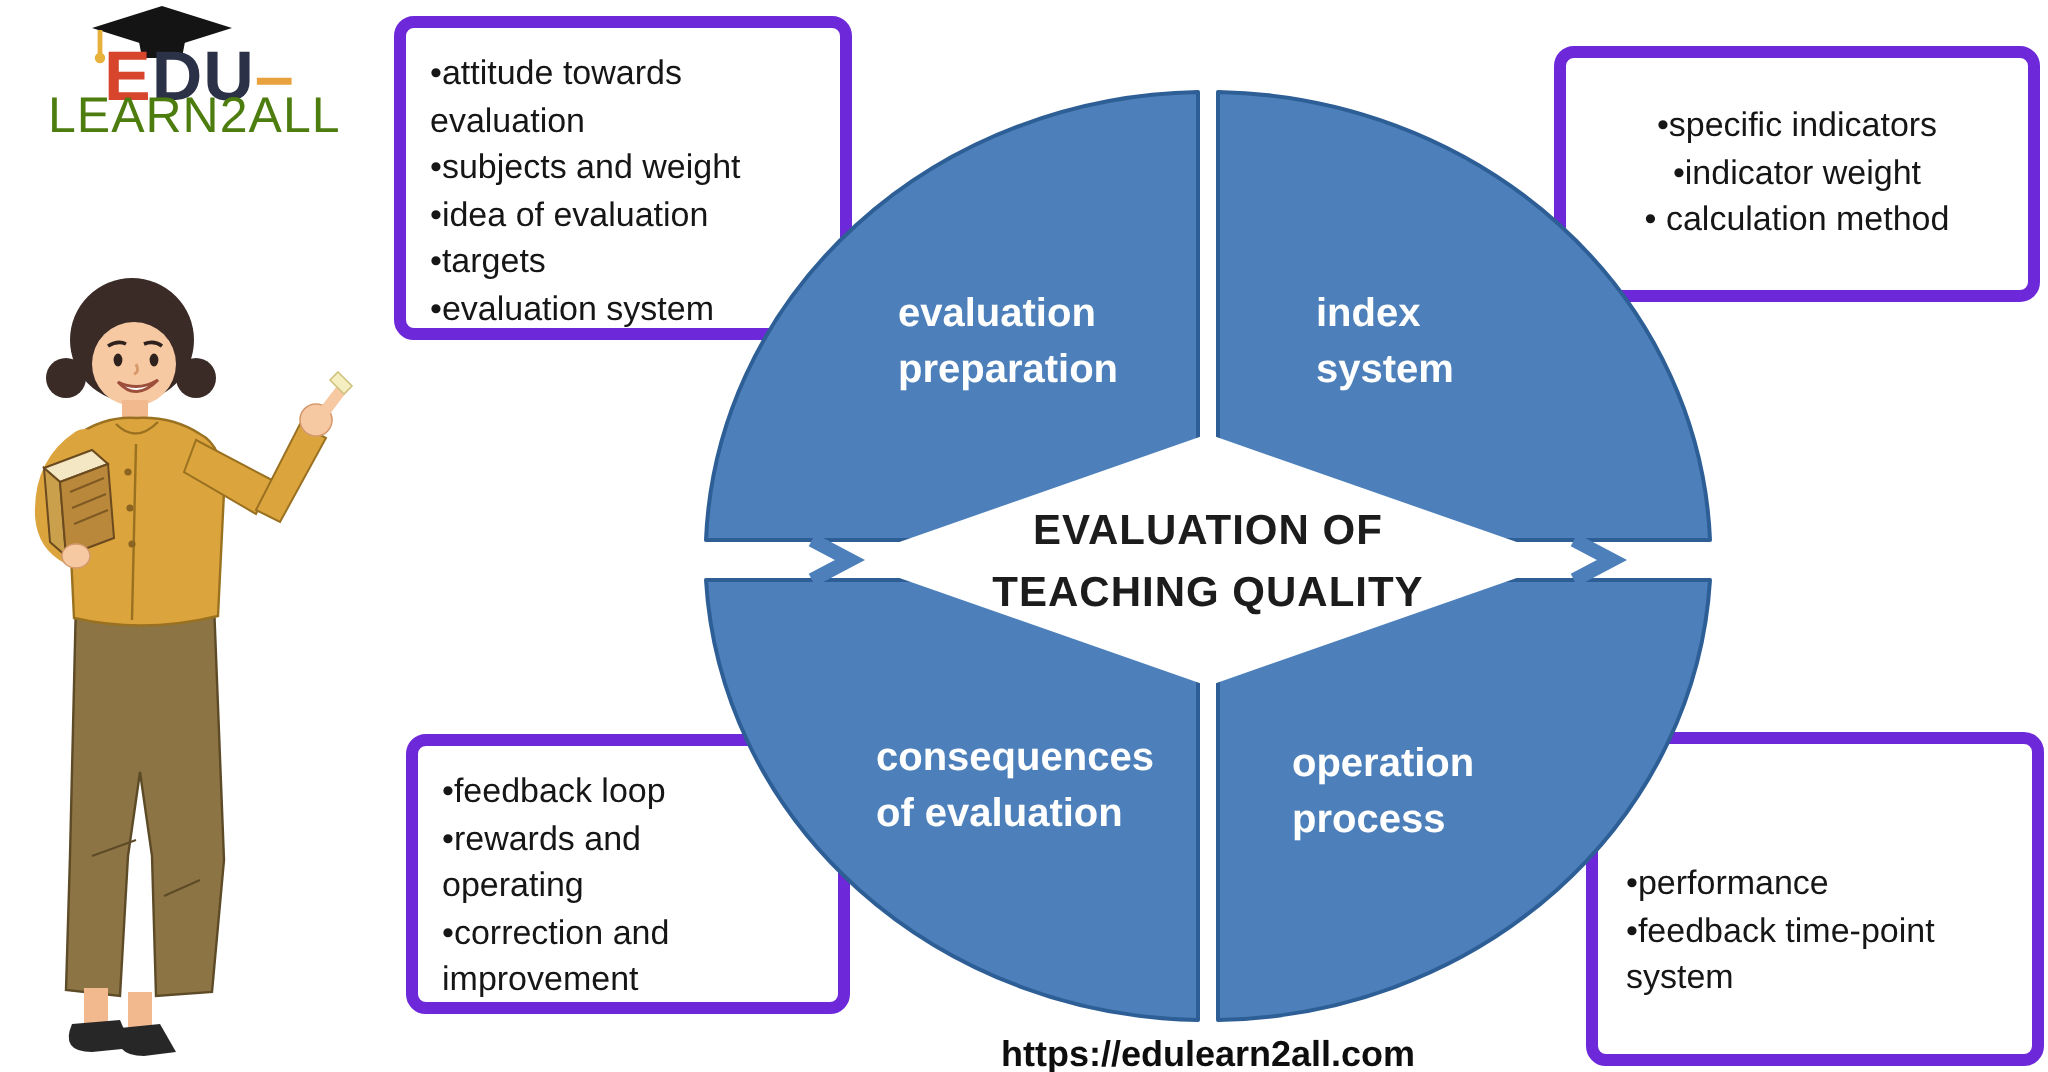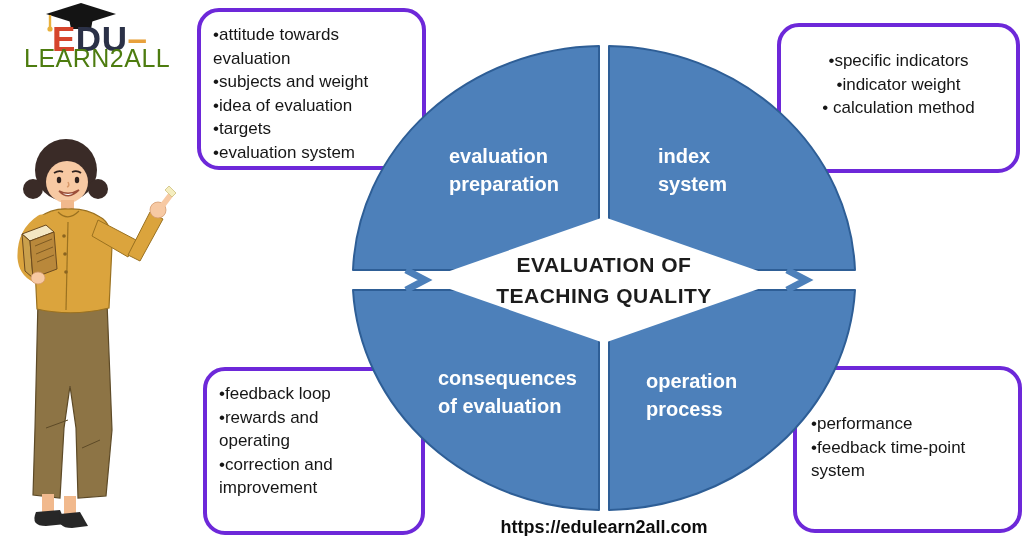--- a/index.html
+++ b/index.html
@@ -2,28 +2,28 @@
 <html><head>
 <meta charset="utf-8">
 <style>
   html,body{margin:0;padding:0;}
   body{
     width:1024px;height:536px;position:relative;background:#ffffff;
     font-family:"Liberation Sans", sans-serif;overflow:hidden;
   }
   
   .callout{
-    position:absolute;background:#ffffff;border:4px solid #6d28d9;
-    border-radius:22px;color:#161616;font-size:17px;line-height:23.5px;
+    position:absolute;background:#ffffff;border:6px solid #6d28d9;
+    border-radius:10px;color:#161616;font-size:17px;line-height:23.5px;
     box-sizing:border-box;z-index:1;
   }
   .callout.tl{left:197px;top:8px;width:229px;height:162px;padding:11px 6px 0 12px;}
-  .callout.tr{left:777px;top:23px;width:243px;height:150px;padding:22px 6px 0 6px;text-align:center;}
-  .callout.bl{left:203px;top:367px;width:222px;height:168px;padding:11px 6px 0 12px;}
-  .callout.br{left:793px;top:366px;width:229px;height:167px;padding:42px 6px 0 14px;}
+  .callout.tr{left:777px;top:23px;width:243px;height:128px;padding:22px 6px 0 6px;text-align:center;}
+  .callout.bl{left:203px;top:367px;width:222px;height:140px;padding:11px 6px 0 12px;}
+  .callout.br{left:793px;top:366px;width:229px;height:167px;padding:58px 6px 0 14px;}
   
   svg.diagram{position:absolute;left:0;top:0;z-index:2;pointer-events:none;}
   .quad-label{font-family:"Liberation Sans", sans-serif;font-size:20px;font-weight:bold;fill:#ffffff;}
   .center-title{font-family:"Liberation Sans", sans-serif;font-size:21px;font-weight:600;fill:#1c1c1c;letter-spacing:0.5px;text-anchor:middle;}
   
   .footer-url{
     position:absolute;left:404px;top:517px;width:400px;text-align:center;
     font-size:18px;font-weight:bold;color:#0e0e0e;z-index:3;
   }
   

